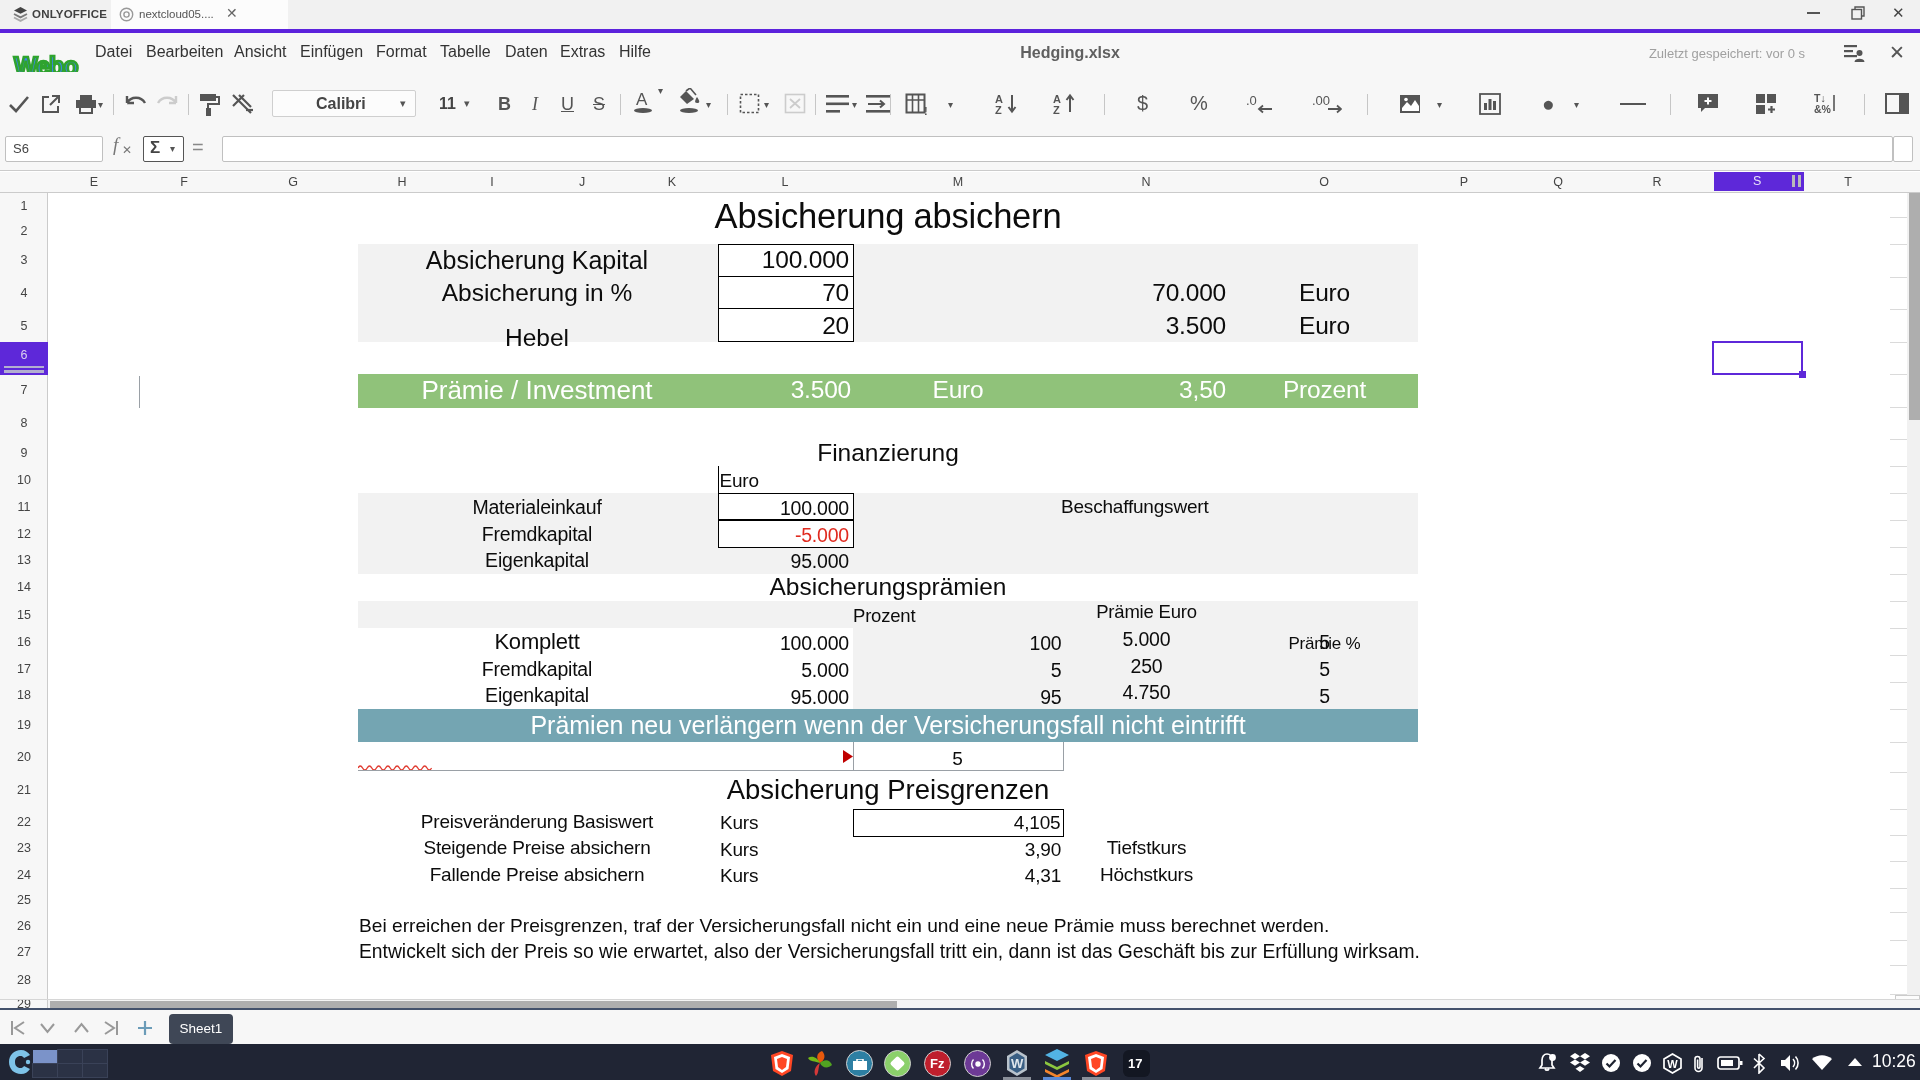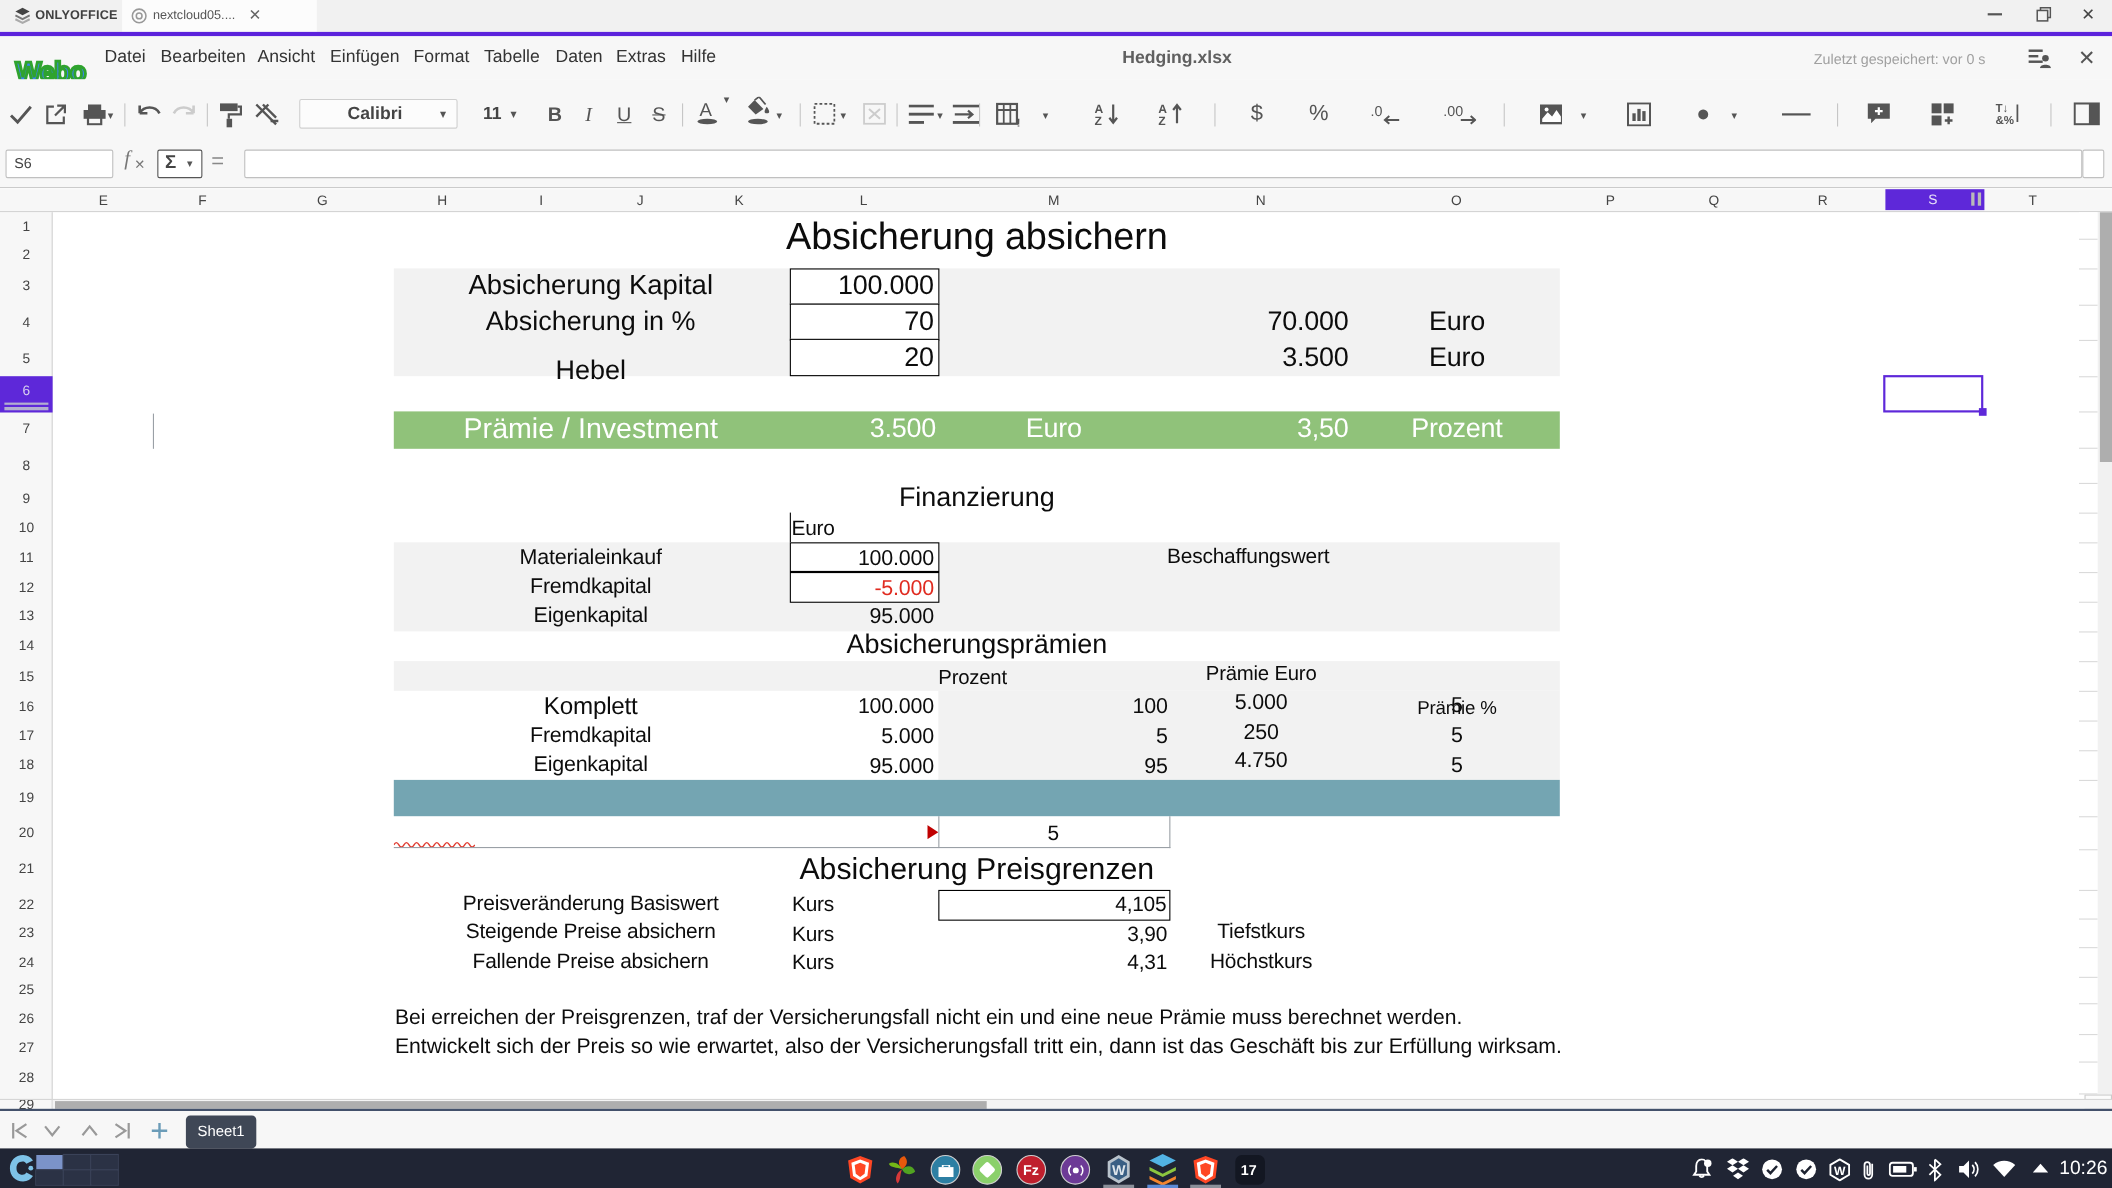--- a/index.html
+++ b/index.html
@@ -401,20 +401,21 @@
 <div class="cell rgt" style="left:1061.5px; top:643px; font-size:19.5px;">100</div>
 <div class="cell rgt" style="left:1061.5px; top:670px; font-size:19.5px;">5</div>
 <div class="cell rgt" style="left:1061.5px; top:696.5px; font-size:19.5px;">95</div>
 <div class="cell ctr" style="left:1146.5px; top:638.5px; font-size:19.5px;">5.000</div>
 <div class="cell ctr" style="left:1146.5px; top:665.5px; font-size:19.5px;">250</div>
 <div class="cell ctr" style="left:1146.5px; top:692px; font-size:19.5px;">4.750</div>
 <div class="cell ctr" style="left:1324.5px; top:642px; font-size:19.5px;">5</div>
 <div class="cell ctr" style="left:1324.5px; top:669px; font-size:19.5px;">5</div>
 <div class="cell ctr" style="left:1324.5px; top:695.5px; font-size:19.5px;">5</div>
 
+<div class="cell ctr" style="left:888px; top:724.5px; color:#fff; font-size:25px; letter-spacing:0;">Prämien neu verlängern wenn der Versicherungsfall nicht eintrifft</div>
 
 <svg class="abs" style="left:843px; top:750px;" width="10" height="13" viewBox="0 0 10 13">
       <path d="M0 0 L10 6.5 L0 13 Z" fill="#c00000"></path>
     </svg>
 <svg class="abs" style="left:358px; top:764px;" width="74" height="6" viewBox="0 0 74 6">
       <path d="M0 4 Q 2.3 0 4.6 4 T 9.2 4 T 13.8 4 T 18.4 4 T 23 4 T 27.6 4 T 32.2 4 T 36.8 4 T 41.4 4 T 46 4 T 50.6 4 T 55.2 4 T 59.8 4 T 64.4 4 T 69 4 T 73.6 4" stroke="#e03c31" stroke-width="1.3" fill="none"></path>
     </svg>
 <div class="cell ctr" style="left:957.5px; top:758.5px; font-size:19px;">5</div>
 <div class="abs" style="left:853px; top:741.9px; width:1px; height:29px; background:#9aa0a6;"></div>
 <div class="abs" style="left:1063px; top:741.9px; width:1px; height:29px; background:#9aa0a6;"></div>

